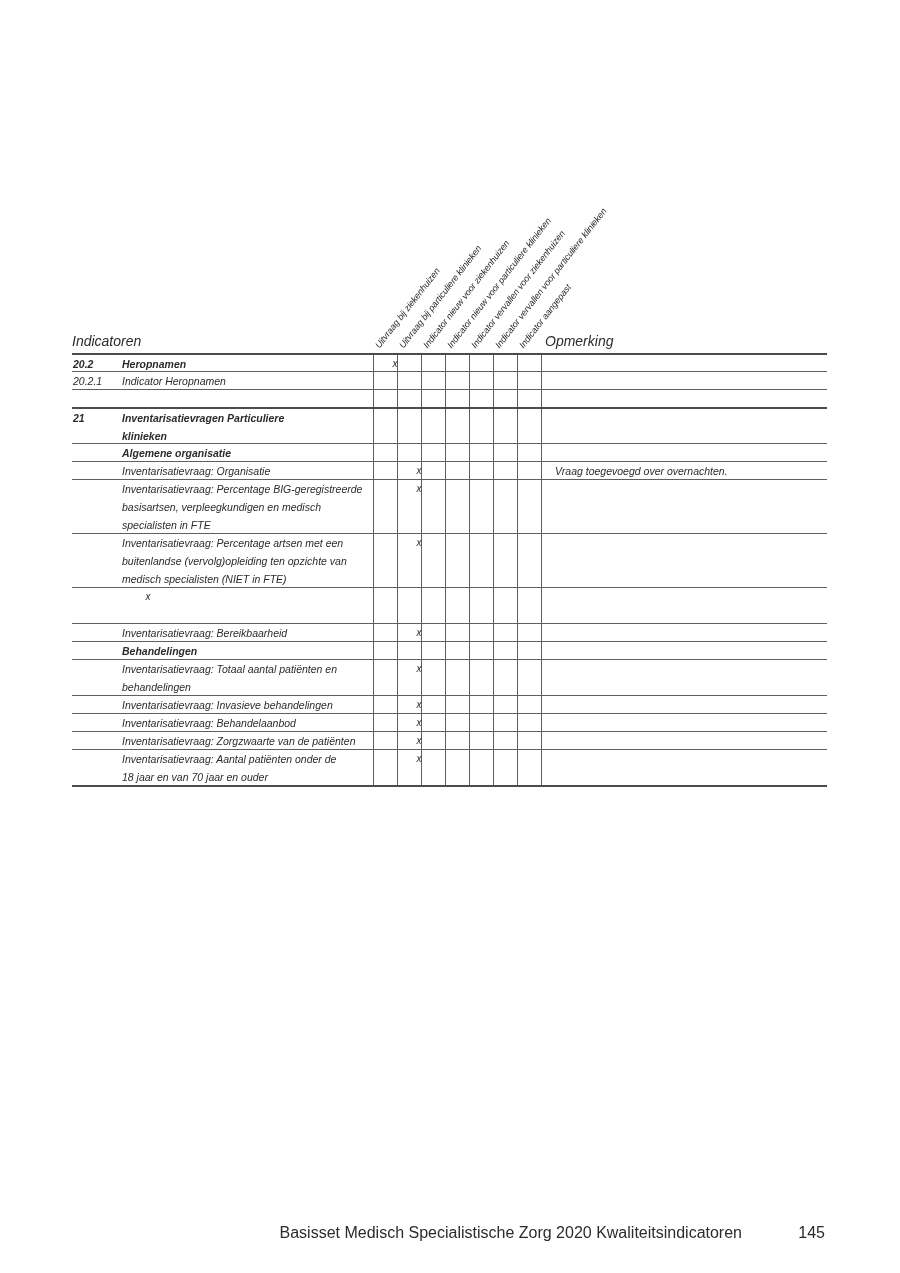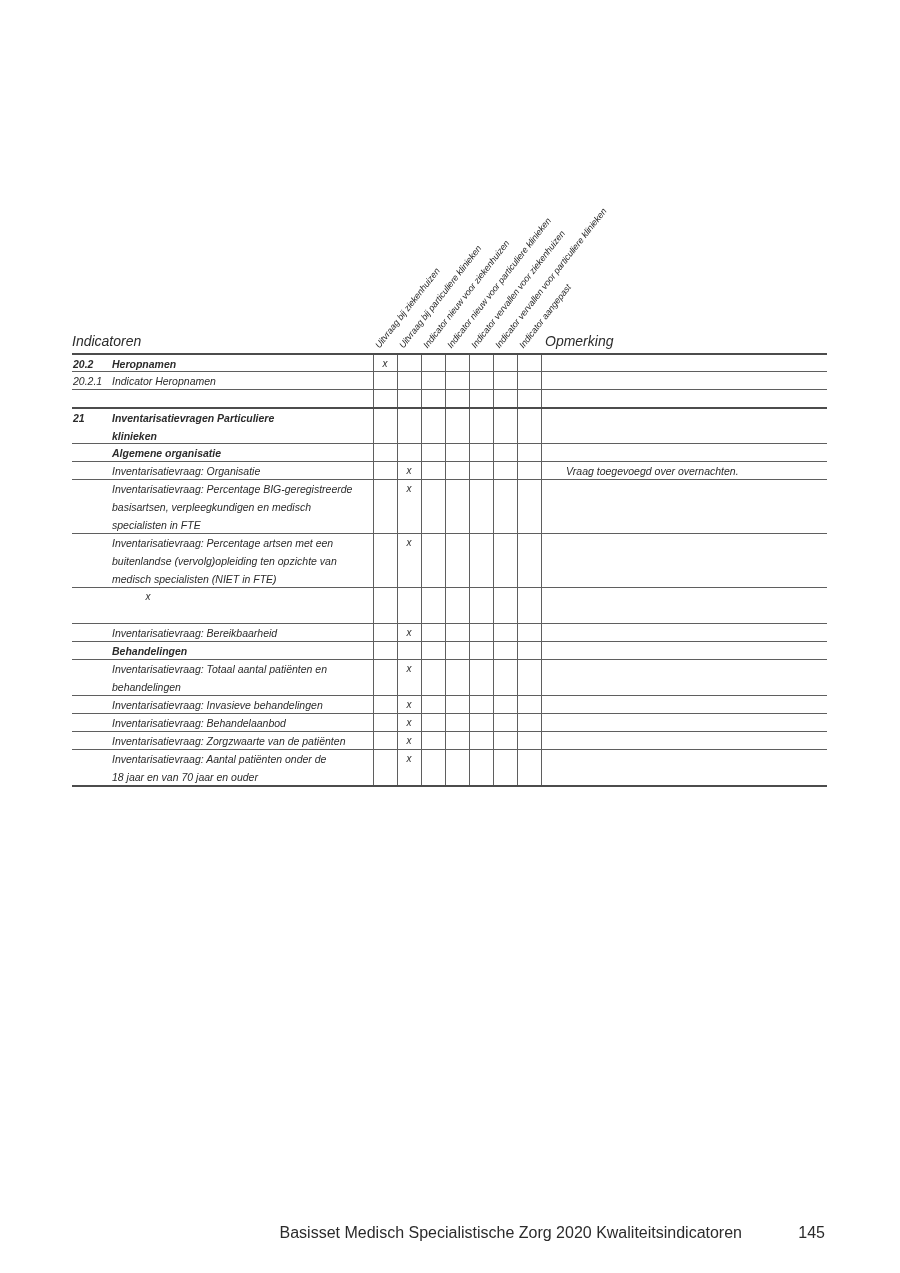--- a/index.html
+++ b/index.html
@@ -16,23 +16,23 @@
   .hdr{position:absolute;top:332px;font-size:14px;line-height:18px;font-style:italic;}
   .hdr.ind{left:72px;} .hdr.opm{left:545px;}
 
   
   .tbody{position:absolute;left:72px;top:353px;width:755px;border-bottom:2px solid #4c4c4c;font-style:italic;}
   .row{display:flex;box-sizing:border-box;border-top:1px solid #5f5f5f;position:relative;}
   .row.t{border-top:2px solid #4c4c4c;}
   .h1{height:18px}.h2{height:36px}.h3{height:54px}
   .c{box-sizing:border-box;font-size:10.5px;line-height:18px;white-space:pre-line;overflow:visible;}
   .n{width:40px;padding-left:1px;}
-  .d{width:261px;padding-right:8px;}
+  .d{width:261px;padding-right:8px;margin-left:10px;}
   .k{width:24px;text-align:center;font-size:10px;}
-  .o{flex:1;padding-left:4px;margin-left:21px;}
+  .o{flex:1;padding-left:4px;}
   .b .n,.b .d{font-weight:bold;}
   .vl{position:absolute;top:0;bottom:0;width:1px;background:#5f5f5f;}
   .v0{left:301px}.v1{left:325px}.v2{left:349px}.v3{left:373px}
   .v4{left:397px}.v5{left:421px}.v6{left:445px}.v7{left:469px}
 
   
   .foot{position:absolute;top:1226px;font-size:16px;line-height:14px;color:#2b2b2b;}
   .ftitle{right:158px;} .fnum{right:75px;}
 </style>
 </head>

